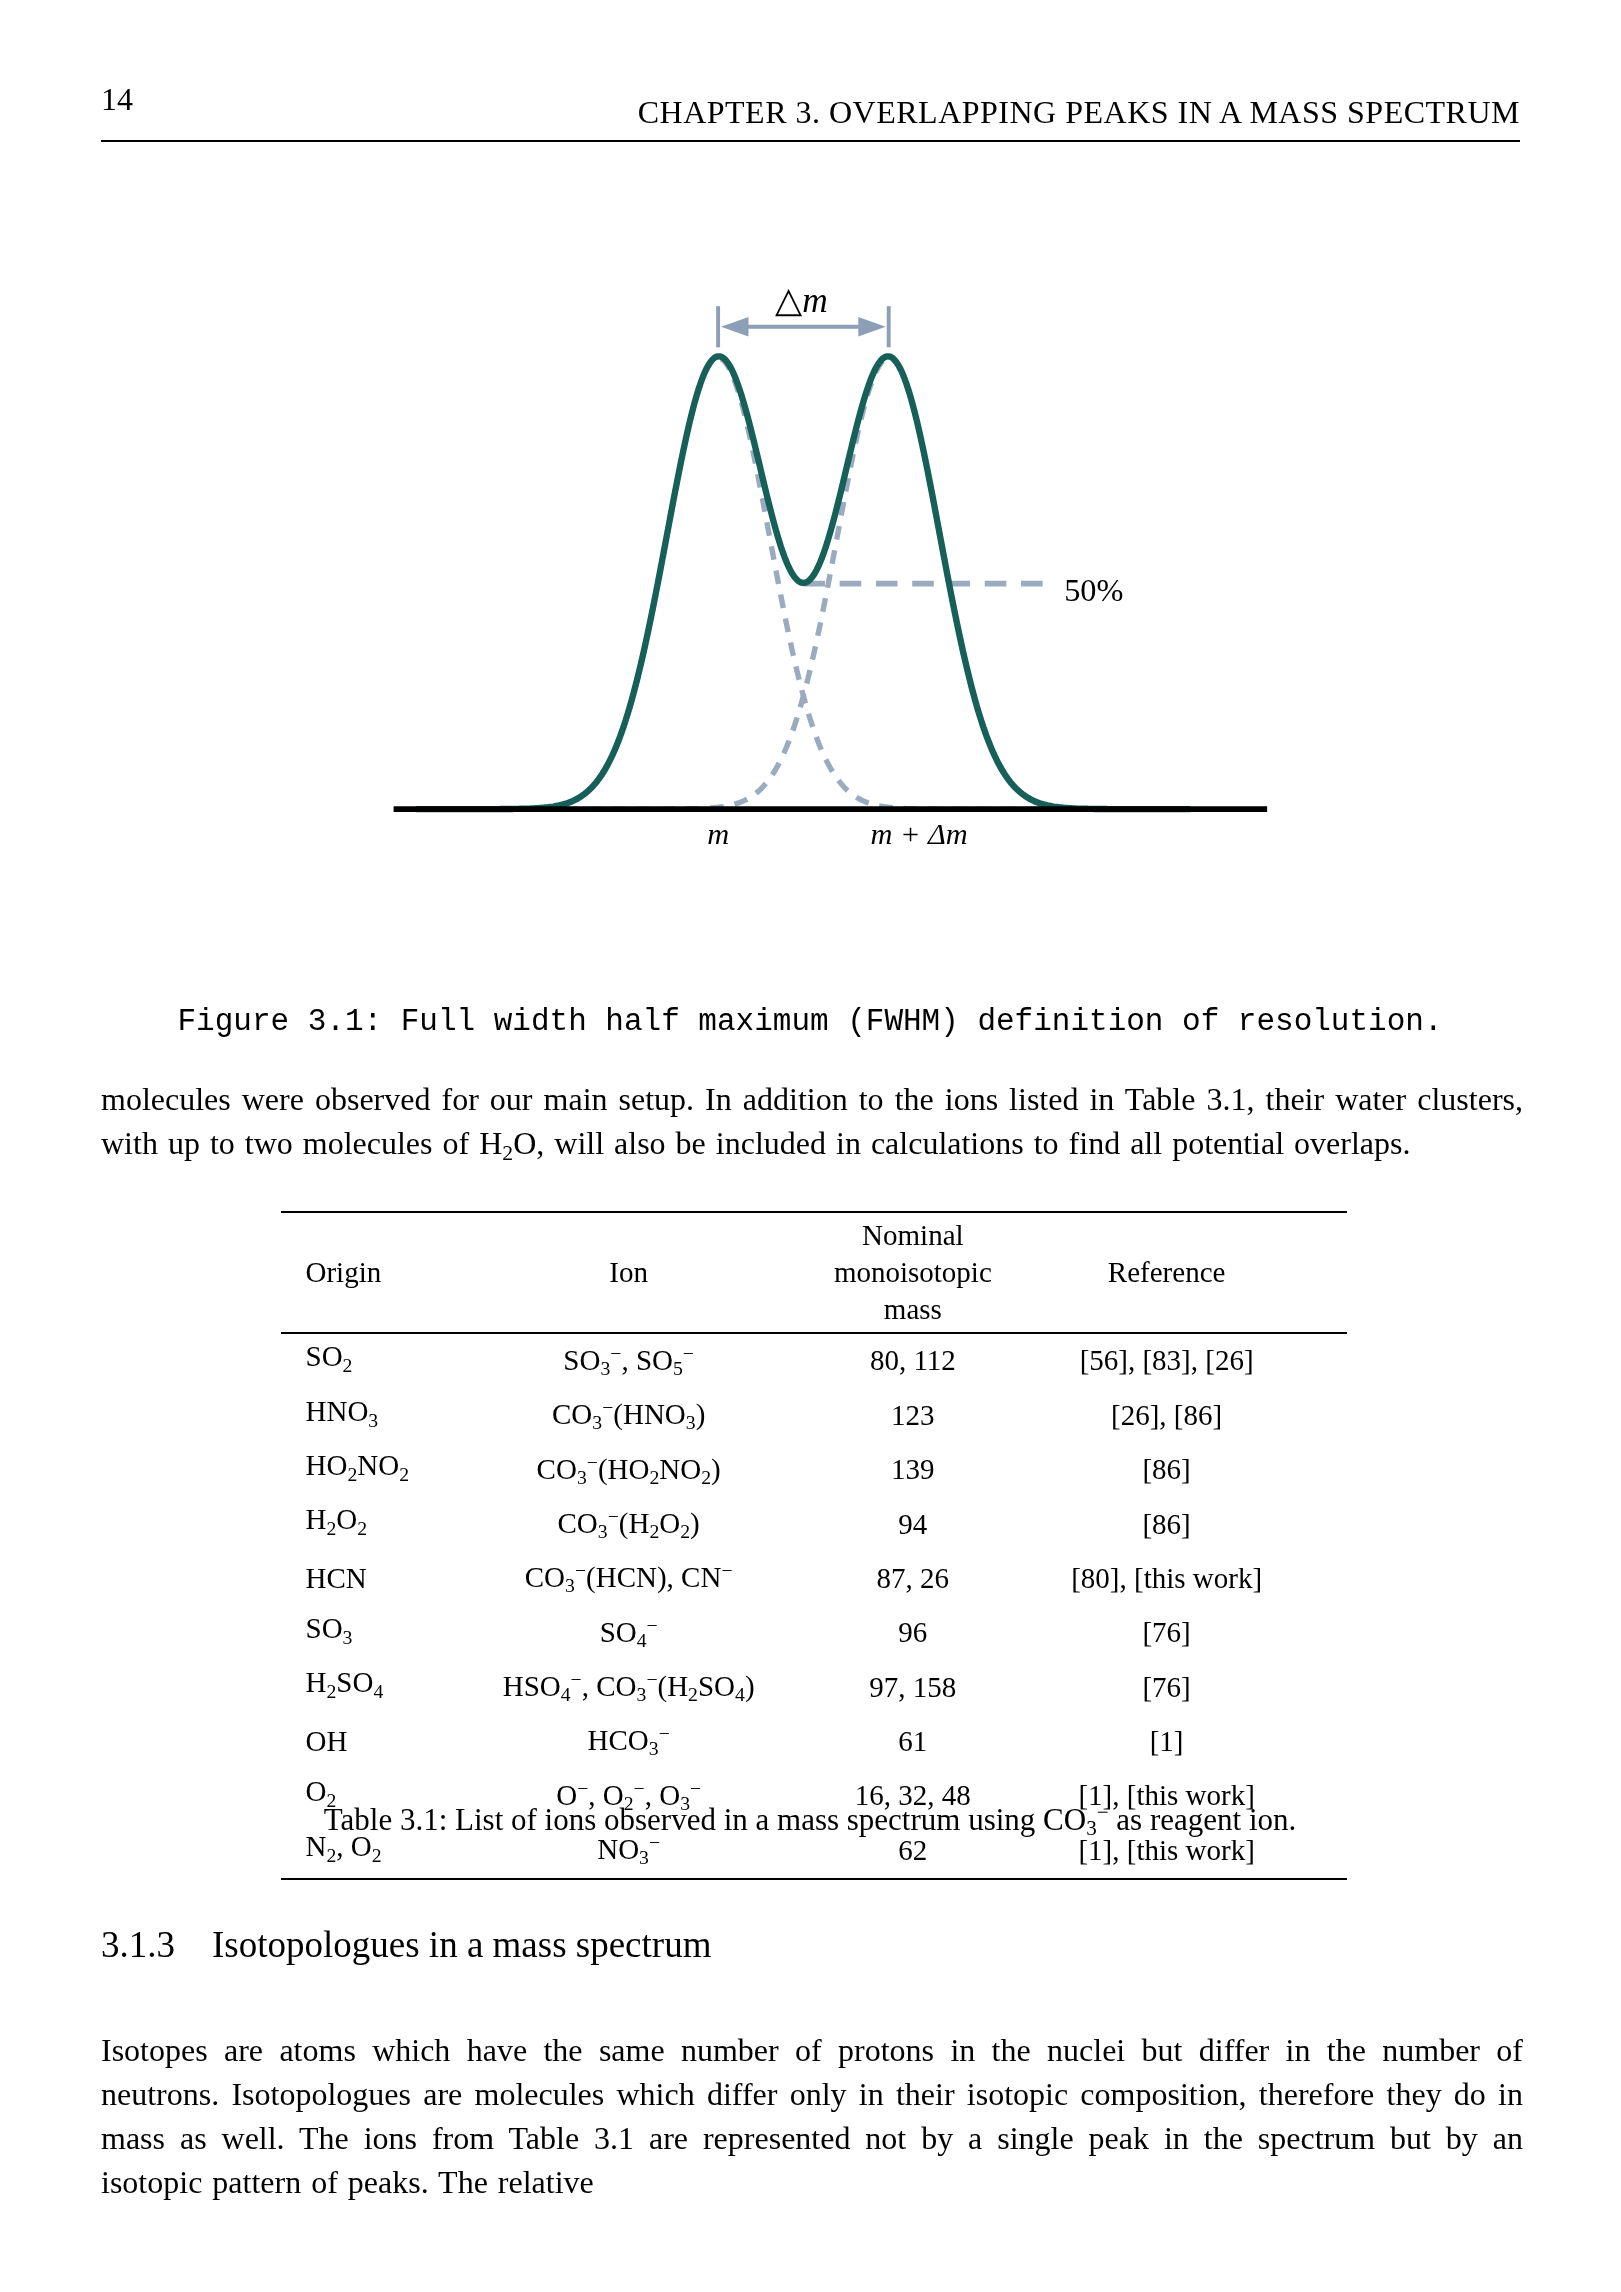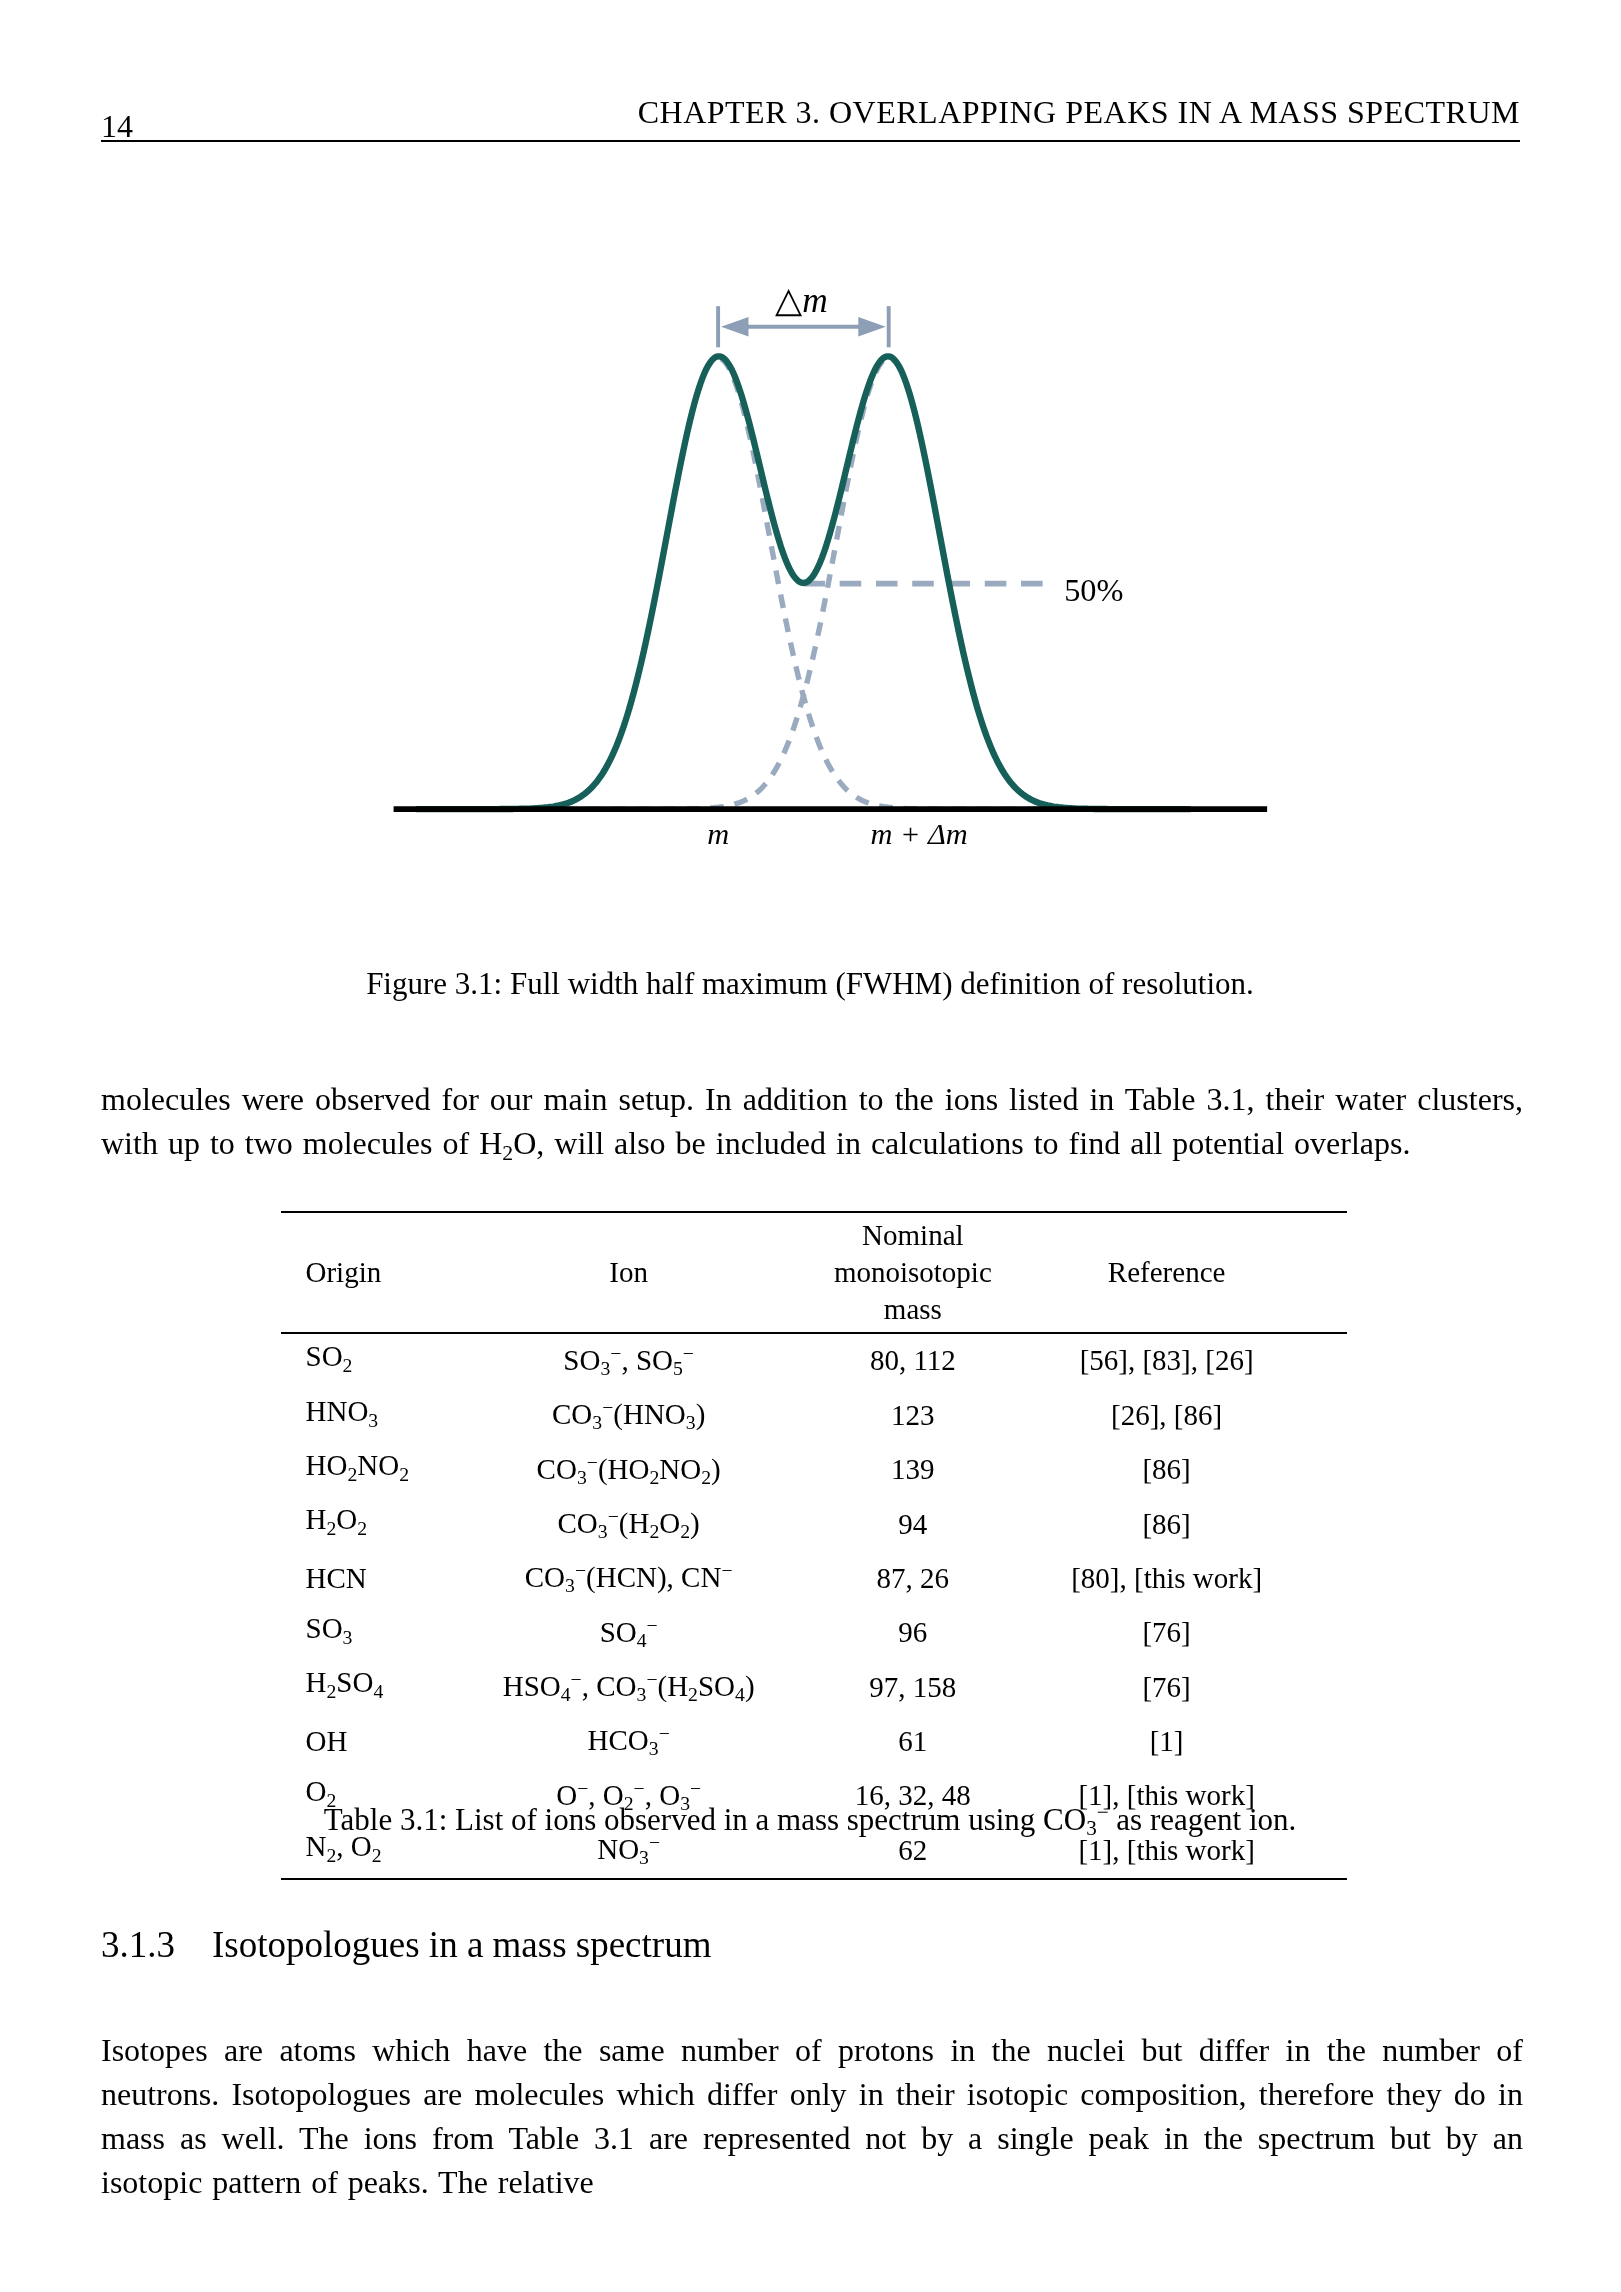--- a/index.html
+++ b/index.html
@@ -1,22 +1,22 @@
 <!DOCTYPE html>
 <html><head>
 <meta charset="utf-8">
 <style>
   html,body{margin:0;padding:0;background:#ffffff;}
   .page{position:relative;width:1621px;height:2293px;background:#ffffff;overflow:hidden;
         font-family:"Liberation Serif","DejaVu Serif",serif;color:#000;}
-  .runhead-pageno{position:absolute;top:108px;left:101px;font-size:32px;}
+  .runhead-pageno{position:absolute;top:81px;left:101px;font-size:32px;}
   .runhead-chapter{position:absolute;top:94px;right:101px;font-size:32px;letter-spacing:0.5px;}
   .headrule{position:absolute;top:140px;left:101px;width:1419px;border-top:2.9px solid #000;}
   .figure-svg{position:absolute;left:372px;top:263px;width:902px;height:600px;}
-  .figcaption{position:absolute;top:966px;left:124px;width:1372px;text-align:center;font-size:31px;}
+  .figcaption{position:absolute;top:1004px;left:124px;width:1372px;text-align:center;font-size:31px;font-family:Liberation Mono, monospace;}
   .bodypar{position:absolute;left:101px;width:1422px;font-size:32px;line-height:44px;
            text-align:justify;word-spacing:2px;}
   #par1{top:1045px;}
   #par2{top:1996px;}
   sub{font-size:0.68em;vertical-align:-0.28em;}
   sup{font-size:0.68em;vertical-align:0.5em;}
   .tablewrap{position:absolute;left:281px;top:1211px;width:1066px;}
   table.ions{width:100%;border-collapse:collapse;font-size:29px;
              border-top:2.9px solid #000;border-bottom:2.9px solid #000;}
   table.ions th{font-weight:normal;border-bottom:2.5px solid #000;vertical-align:middle;

